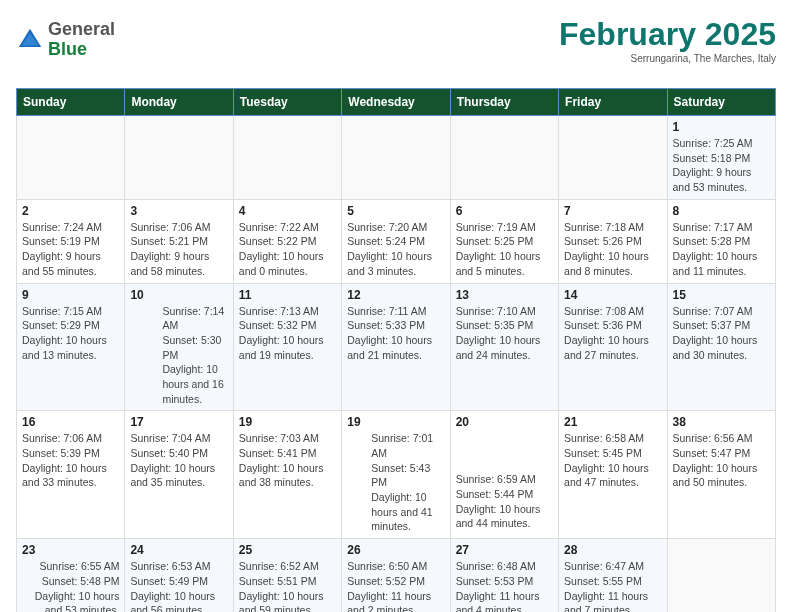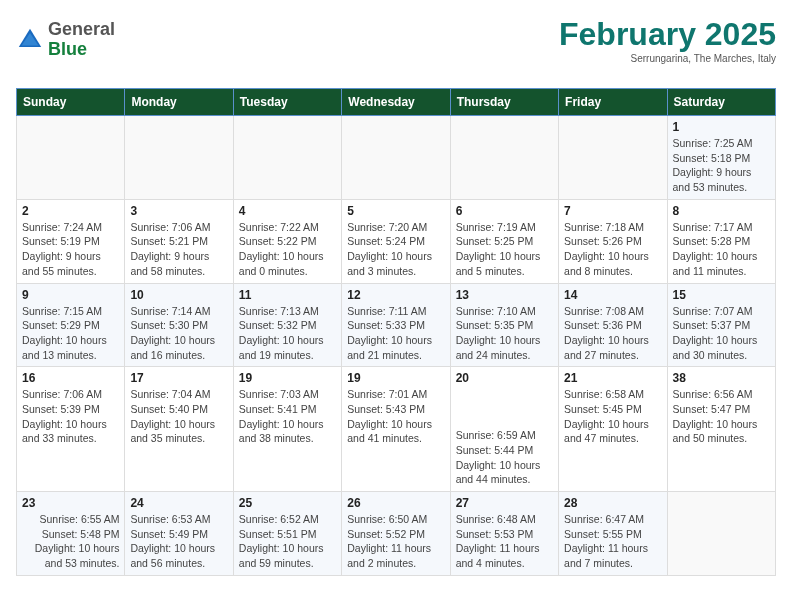--- a/index.html
+++ b/index.html
@@ -186,21 +186,21 @@
       </tr>
       <tr>
         <td>
           <span class="day-num">9</span>
           <div class="day-detail" style="white-space: pre-line;">Sunrise: 7:15 AM
 Sunset: 5:29 PM
 Daylight: 10 hours and 13 minutes.</div>
         </td>
         <td>
           <span class="day-num">10</span>
-          <div class="day-detail" style="white-space: pre-line;">Sunrise: 7:14 AM
+          <div class="day-detail" style="white-space: pre-line; margin-left: 32px;">Sunrise: 7:14 AM
 Sunset: 5:30 PM
 Daylight: 10 hours and 16 minutes.</div>
         </td>
         <td>
           <span class="day-num">11</span>
           <div class="day-detail" style="white-space: pre-line;">Sunrise: 7:13 AM
 Sunset: 5:32 PM
 Daylight: 10 hours and 19 minutes.</div>
         </td>
         <td>
@@ -242,21 +242,21 @@
 Daylight: 10 hours and 35 minutes.</div>
         </td>
         <td>
           <span class="day-num">19</span>
           <div class="day-detail" style="white-space: pre-line;">Sunrise: 7:03 AM
 Sunset: 5:41 PM
 Daylight: 10 hours and 38 minutes.</div>
         </td>
         <td>
           <span class="day-num">19</span>
-          <div class="day-detail" style="white-space: pre-line;">Sunrise: 7:01 AM
+          <div class="day-detail" style="white-space: pre-line; margin-left: 24px;">Sunrise: 7:01 AM
 Sunset: 5:43 PM
 Daylight: 10 hours and 41 minutes.</div>
         </td>
         <td>
           <span class="day-num">20</span>
           <div class="day-detail" style="white-space: pre-line; margin-top: 43px;">Sunrise: 6:59 AM
 Sunset: 5:44 PM
 Daylight: 10 hours and 44 minutes.</div>
         </td>
         <td>

